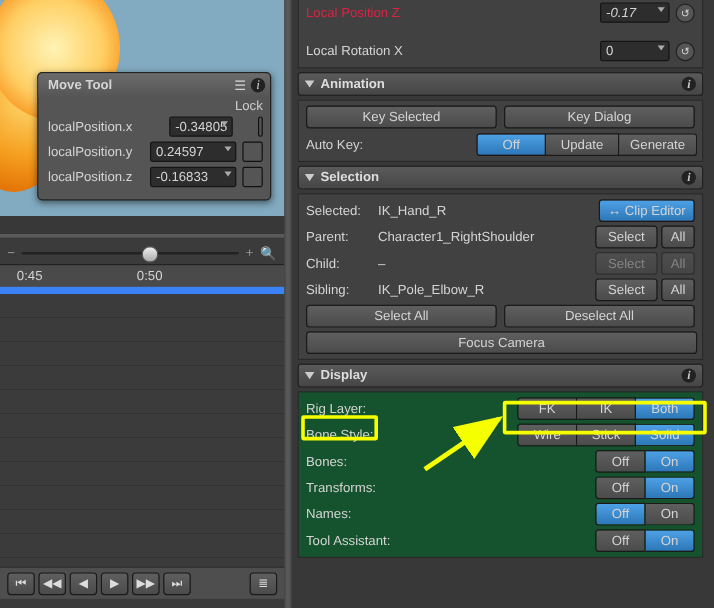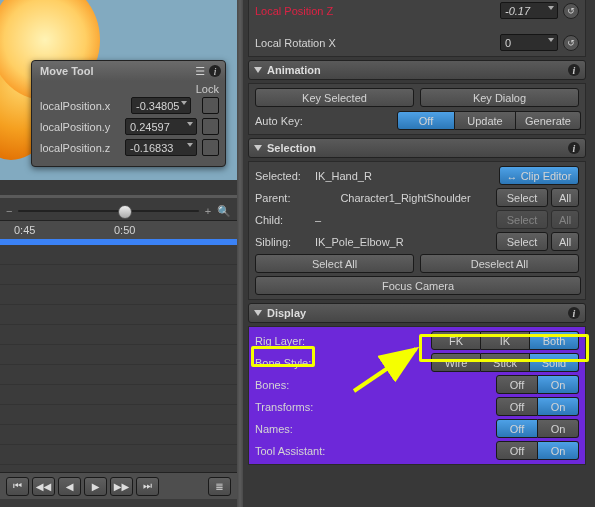--- a/index.html
+++ b/index.html
@@ -32,21 +32,21 @@
 <div style="position:absolute;left:31px;top:60px;width:193px;background:#555;border:1px solid #222;border-radius:4px;box-shadow:0 2px 6px rgba(0,0,0,0.5);">
   <div class="row" style="height:20px;background:linear-gradient(#6b6b6b,#555);border-radius:4px 4px 0 0;padding:0 4px 0 8px;">
     <span style="font-weight:bold;">Move Tool</span>
     <span style="margin-left:auto;">☰</span>
     <span class="info" style="margin-left:4px;width:12px;height:12px;border-radius:50%;background:#222;display:flex;align-items:center;justify-content:center;font-family:serif;font-style:italic;">i</span>
   </div>
   <div class="row" style="justify-content:flex-end;padding:2px 6px 0 0;">
       <span style="color:#ccc;">Lock</span>
     </div>
   <div id="mt-fields" style="padding:2px 6px 6px 8px;">
-      <div class="row" style="gap: 11px; margin-bottom: 4px;">
+      <div class="row" style="gap: 21px; margin-bottom: 4px;">
         <span style="flex:0 0 80px;">localPosition.x</span>
 <div class="num-in" style="flex:1;">-0.34805</div>
 <div class="chk"></div>
       </div>
       <div class="row" style="gap: 5px; margin-bottom: 4px;">
         <span style="flex:0 0 80px;">localPosition.y</span>
 <div class="num-in" style="flex:1;">0.24597</div>
 <div class="chk"></div>
       </div>
       <div class="row" style="gap: 5px; margin-bottom: 4px;">
@@ -154,21 +154,21 @@
     <span class="info">i</span>
   </div>
   <div style="background:#414141;border:1px solid #2a2a2a;padding:4px 6px;display:flex;flex-direction:column;gap:3px;">
     <div class="row">
       <span class="label" style="flex:0 0 60px;">Selected:</span>
       <span style="flex:1;">IK_Hand_R</span>
       <div class="btn active" style="width:78px;">↔ Clip Editor</div>
     </div>
     <div class="row">
       <span class="label" style="flex:0 0 60px;">Parent:</span>
-      <span style="flex:1;text-align:center;">Character1_RightShoulder</span>
+      <span style="flex:1;">Character1_RightShoulder</span>
       <div class="btn" style="width:50px;">Select</div>
       <div class="btn" style="width:26px;margin-left:3px;">All</div>
     </div>
     <div class="row">
       <span class="label" style="flex:0 0 60px;">Child:</span>
       <span style="flex:1;">–</span>
       <div class="btn" style="width:50px;opacity:0.45;">Select</div>
       <div class="btn" style="width:26px;margin-left:3px;opacity:0.45;">All</div>
     </div>
     <div class="row">
@@ -182,21 +182,21 @@
       <div class="btn" style="flex:1;">Deselect All</div>
     </div>
     <div class="btn" style="width:100%;">Focus Camera</div>
   </div>
 
   <div class="section-hdr">
     <span class="tri"></span>
     <span>Display</span>
     <span class="info">i</span>
   </div>
-  <div style="background:#6d28d9;border:1px solid #2a2a2a;padding:4px 6px;display:flex;flex-direction:column;gap:3px;">
+  <div style="background:#14532d;border:1px solid #2a2a2a;padding:4px 6px;display:flex;flex-direction:column;gap:3px;">
     <div id="display-rows" style="display:flex;flex-direction:column;gap:3px;">
         <div class="row">
           <span style="flex:1;">Rig Layer:</span>
           <div class="row">
             <div class="btn btn-seg " style="width:48px;">FK</div>
             <div class="btn btn-seg " style="width:48px;">IK</div>
             <div class="btn btn-seg active" style="width:48px;">Both</div>
           </div>
         </div>
         <div class="row">

